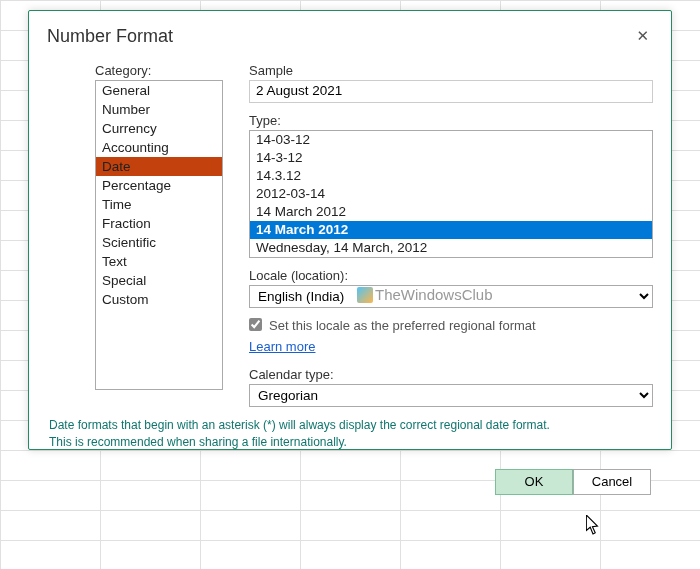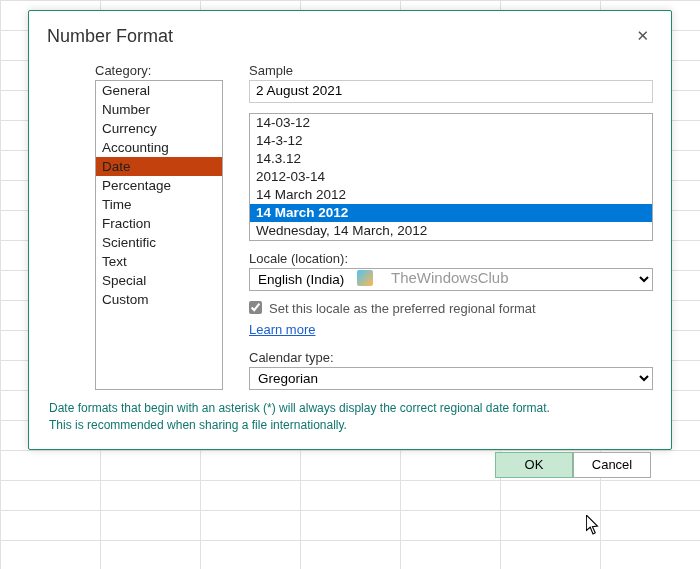--- a/index.html
+++ b/index.html
@@ -23,21 +23,21 @@
     .type-item.selected { background: #0078d7; color: #fff; font-weight: 600; }
     .select { width: 100%; border: 1px solid #aaa; background: #fff; font-size: 13.5px; height: 23px; padding: 0 4px; }
     .checkbox-row { display: flex; align-items: flex-start; gap: 7px; margin-top: 10px; font-size: 13px; color: #555; }
     .checkbox-row input { accent-color: #888; }
     .learn-more { color: #1a5fd0; text-decoration: underline; font-size: 13px; margin-top: 6px; display: inline-block; cursor: pointer; }
     .footer-text { padding: 6px 20px; font-size: 12px; color: #0f766e; line-height: 1.4; }
     .buttons { display: flex; justify-content: flex-end; padding: 12px 20px 16px 20px; margin-top: auto; }
     .btn { min-width: 78px; height: 26px; border: 1px solid #aaa; background: #fff; font-size: 13px; cursor: pointer; }
     .btn.primary { background: #c8e8d4; border-color: #7bbf99; }
     .cursor { position: absolute; width: 14px; height: 20px; pointer-events: none; }
-    .watermark { position: absolute; font-size: 15px; color: #999; font-weight: 500; display:flex; align-items:center; gap:18px;}
+    .watermark { position: absolute; font-size: 15px; color: #999; font-weight: 500; display:flex; align-items:center; gap:2px;}
     .wm-icon { width:16px; height:16px; background: linear-gradient(135deg,#4fc3f7,#ffb74d); border-radius:2px;}
     ::-webkit-scrollbar { width: 17px; }
     ::-webkit-scrollbar-track { background: #f0f0f0; border-left:1px solid #ddd;}
     ::-webkit-scrollbar-thumb { background: #c8c8c8; }
     ::-webkit-scrollbar-button { background: #f0f0f0; height:17px; border:1px solid #ddd;}
   </style>
 </head>
 <body>
 
 <div class="grid-bg"></div>
@@ -63,20 +63,21 @@
           <div class="listbox-item">Scientific</div>
           <div class="listbox-item">Text</div>
           <div class="listbox-item">Special</div>
           <div class="listbox-item">Custom</div>
         </div>
     </div>
     <div class="right-col">
       <span class="lbl">Sample</span>
       <div class="sample-box">2 August 2021</div>
 
+      <span class="lbl">Type:</span>
       <div class="type-list" id="type-list">
           <div class="type-item">14-03-12</div>
           <div class="type-item">14-3-12</div>
           <div class="type-item">14.3.12</div>
           <div class="type-item">2012-03-14</div>
           <div class="type-item">14 March 2012</div>
           <div class="type-item selected">14 March 2012</div>
           <div class="type-item">Wednesday, 14 March, 2012</div>
         </div>
 

